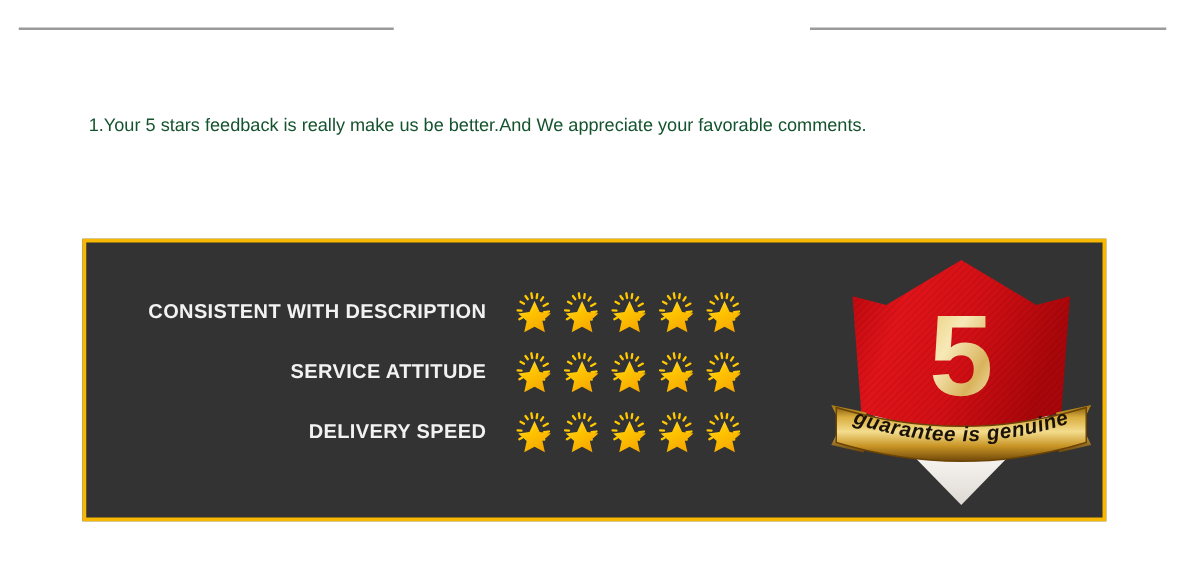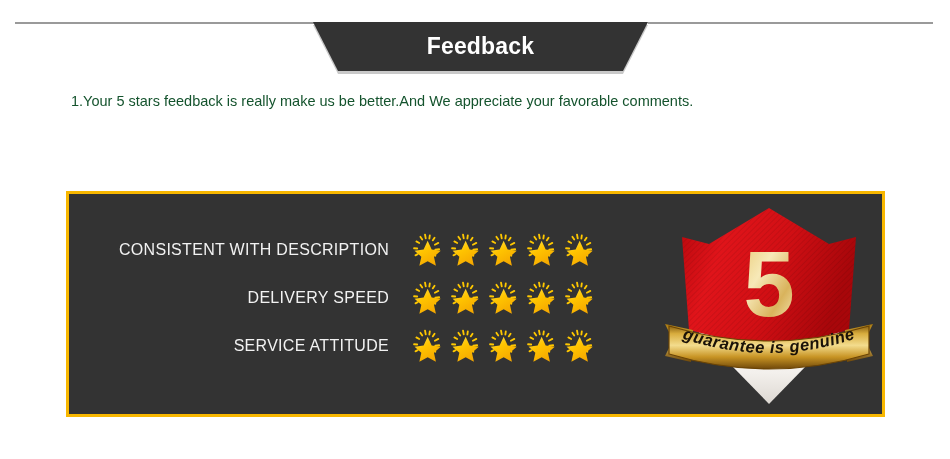--- a/index.html
+++ b/index.html
@@ -99,20 +99,21 @@
     width: 100%;
     height: 100%;
   }
 
   
   .ratings {
     position: absolute;
     left: 22px;
     top: 32px;
     width: 560px;
+    font-weight: bold;
   }
   .rating-row {
     display: flex;
     align-items: center;
     height: 48px;
   }
   .rating-label {
     width: 320px;
     text-align: right;
     color: #f2f2f2;
@@ -143,25 +144,20 @@
   .badge svg { display: block; }
 </style>
 </head>
 <body>
 
 <div class="page">
 
   <div class="header-zone">
     <div class="rule-left"></div>
     <div class="rule-right"></div>
-    <div class="banner">
-      <div class="banner-shadow"></div>
-      <div class="banner-shape"></div>
-      <div class="banner-title">Feedback</div>
-    </div>
   </div>
 
   <div class="policy">
     <div class="policy-line">1.Your 5 stars feedback is really make us be better.And We appreciate your favorable comments.</div>
   </div>
 
   <div class="panel">
     <div class="panel-inner">
 
       <div class="ratings">
@@ -248,21 +244,21 @@
                 <rect x="5" y="19" width="2.6" height="7" rx="1.2" transform="rotate(-86 6 22)"></rect>
                 <rect x="32" y="28" width="2.6" height="7" rx="1.2" transform="rotate(118 33 31)"></rect>
                 <rect x="7" y="28" width="2.6" height="6" rx="1.2" transform="rotate(-118 8 31)"></rect>
               </g>
               <path d="M23.5 11 L29.2 23.4 L42 25 L32.4 33.6 L35.2 46.4 L23.5 40 L11.8 46.4 L14.6 33.6 L5 25 L17.8 23.4 Z" fill="url(#sg1)"></path>
             </svg>
           </div>
         </div>
 
         <div class="rating-row">
-          <div class="rating-label">DELIVERY SPEED</div>
+          <div class="rating-label">SERVICE ATTITUDE</div>
           <div class="stars">
             <svg class="star-ico" viewBox="0 0 48 48">
               <g fill="#ffc800">
                 <rect x="19" y="1" width="2.6" height="8" rx="1.2" transform="rotate(-10 20 5)"></rect>
                 <rect x="25" y="2" width="2.6" height="7" rx="1.2" transform="rotate(8 26 5)"></rect>
                 <rect x="31" y="5" width="2.6" height="7" rx="1.2" transform="rotate(34 32 8)"></rect>
                 <rect x="35" y="11" width="2.6" height="8" rx="1.2" transform="rotate(62 36 15)"></rect>
                 <rect x="36" y="19" width="2.6" height="8" rx="1.2" transform="rotate(82 37 23)"></rect>
                 <rect x="13" y="4" width="2.6" height="7" rx="1.2" transform="rotate(-36 14 7)"></rect>
                 <rect x="8" y="10" width="2.6" height="7" rx="1.2" transform="rotate(-62 9 13)"></rect>
@@ -329,21 +325,21 @@
                 <rect x="5" y="19" width="2.6" height="7" rx="1.2" transform="rotate(-86 6 22)"></rect>
                 <rect x="32" y="28" width="2.6" height="7" rx="1.2" transform="rotate(118 33 31)"></rect>
                 <rect x="7" y="28" width="2.6" height="6" rx="1.2" transform="rotate(-118 8 31)"></rect>
               </g>
               <path d="M23.5 11 L29.2 23.4 L42 25 L32.4 33.6 L35.2 46.4 L23.5 40 L11.8 46.4 L14.6 33.6 L5 25 L17.8 23.4 Z" fill="url(#sg1)"></path>
             </svg>
           </div>
         </div>
 
         <div class="rating-row">
-          <div class="rating-label">SERVICE ATTITUDE</div>
+          <div class="rating-label">DELIVERY SPEED</div>
           <div class="stars">
             <svg class="star-ico" viewBox="0 0 48 48">
               <g fill="#ffc800">
                 <rect x="19" y="1" width="2.6" height="8" rx="1.2" transform="rotate(-10 20 5)"></rect>
                 <rect x="25" y="2" width="2.6" height="7" rx="1.2" transform="rotate(8 26 5)"></rect>
                 <rect x="31" y="5" width="2.6" height="7" rx="1.2" transform="rotate(34 32 8)"></rect>
                 <rect x="35" y="11" width="2.6" height="8" rx="1.2" transform="rotate(62 36 15)"></rect>
                 <rect x="36" y="19" width="2.6" height="8" rx="1.2" transform="rotate(82 37 23)"></rect>
                 <rect x="13" y="4" width="2.6" height="7" rx="1.2" transform="rotate(-36 14 7)"></rect>
                 <rect x="8" y="10" width="2.6" height="7" rx="1.2" transform="rotate(-62 9 13)"></rect>

